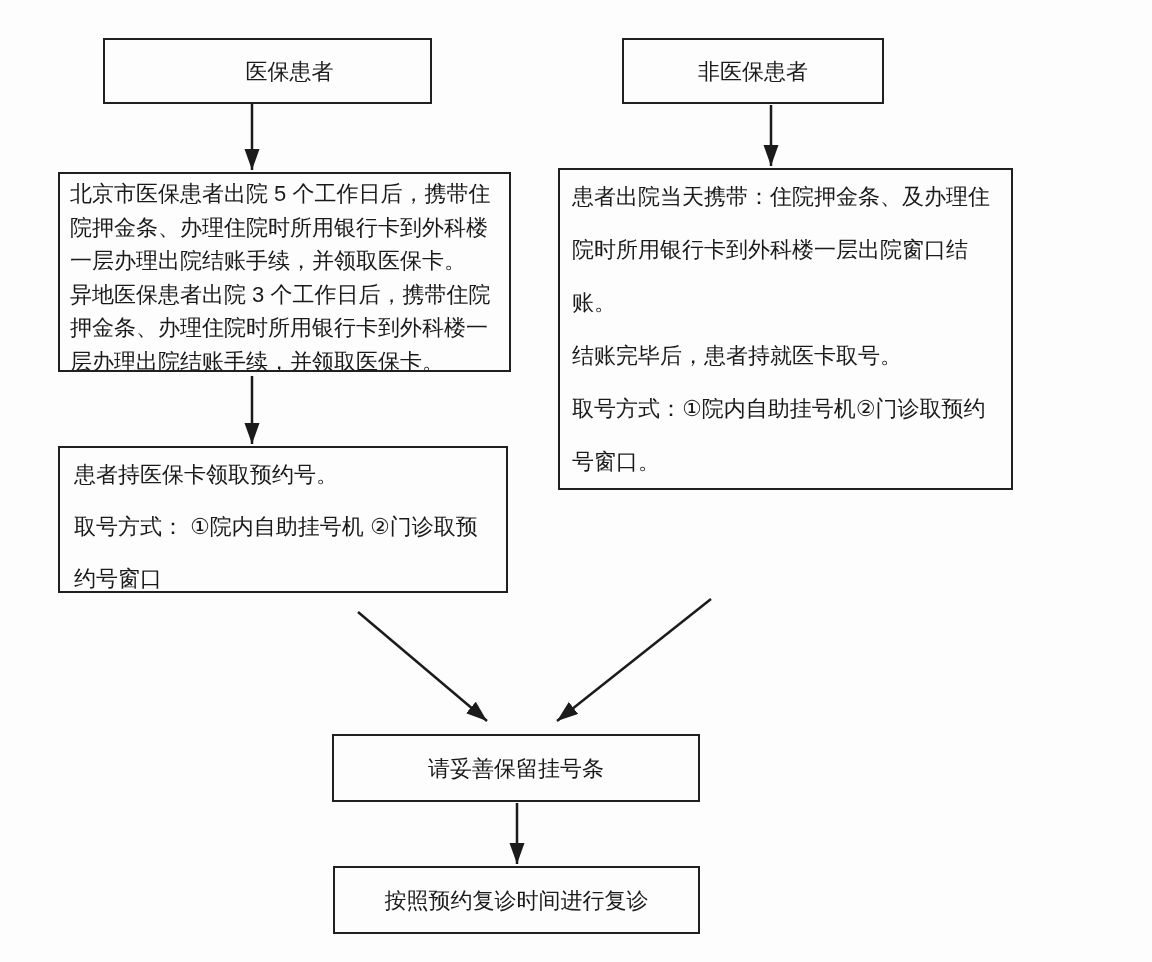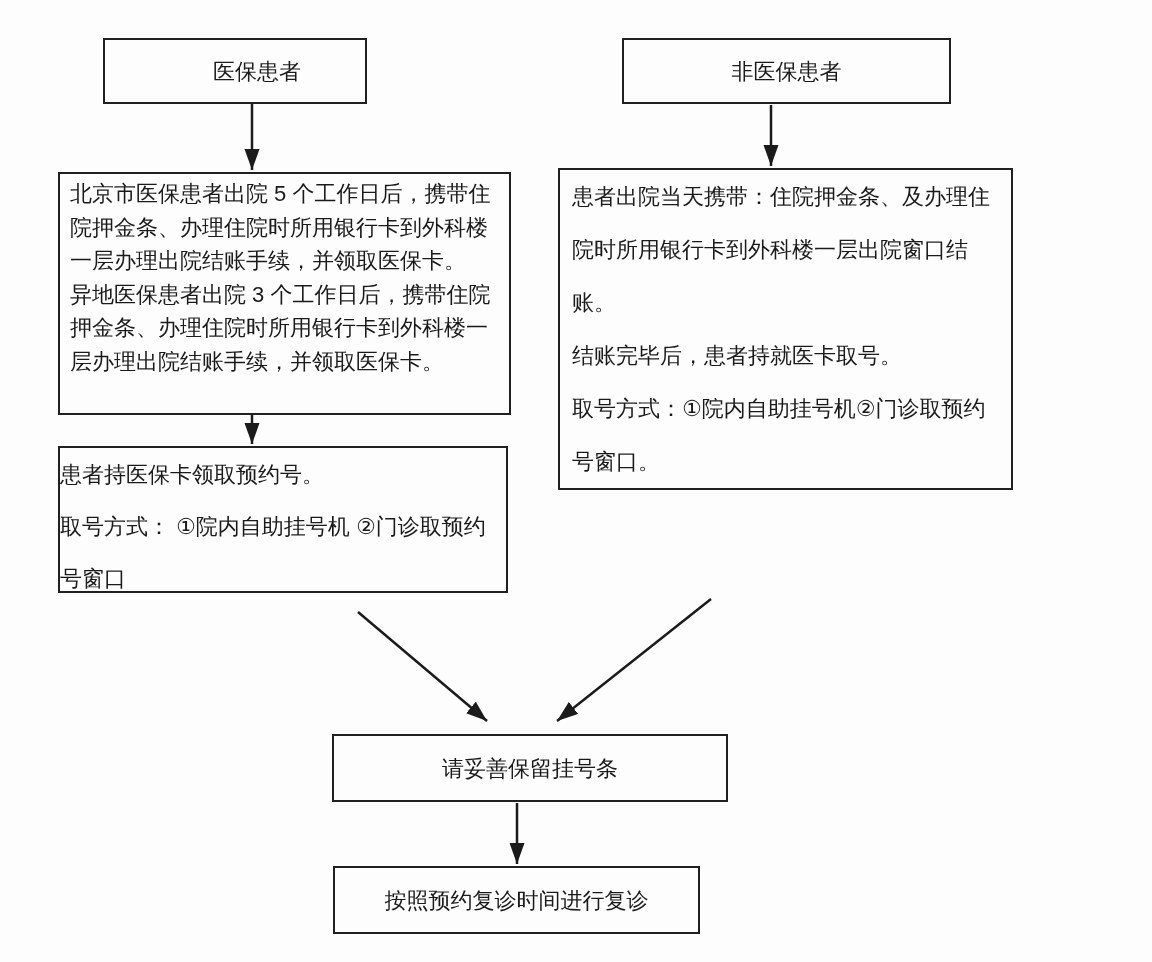--- a/index.html
+++ b/index.html
@@ -36,26 +36,26 @@
   .header-box {
     display: flex;
     align-items: center;
     justify-content: center;
     text-align: center;
   }
   .para-box {
     white-space: pre-line;
     text-align: left;
   }
-  .b-insured-header   { left: 103px; top: 38px;  width: 264px; height: 66px; padding-left: 44px; }
-  .b-uninsured-header { left: 622px; top: 38px;  width: 329px; height: 66px; }
-  .b-insured-detail   { left: 58px;  top: 172px; width: 453px; height: 243px; padding: 3px 10px; line-height: 33.5px; }
+  .b-insured-header   { left: 103px; top: 38px;  width: 329px; height: 66px; padding-left: 44px; }
+  .b-uninsured-header { left: 622px; top: 38px;  width: 262px; height: 66px; }
+  .b-insured-detail   { left: 58px;  top: 172px; width: 453px; height: 200px; padding: 3px 10px; line-height: 33.5px; }
   .b-uninsured-detail { left: 558px; top: 168px; width: 455px; height: 322px; padding: 0 12px; line-height: 53px; }
-  .b-insured-ticket   { left: 58px;  top: 446px; width: 450px; height: 147px; padding: 1px 0; line-height: 52px; }
-  .b-keep-slip        { left: 332px; top: 734px; width: 396px; height: 68px; }
+  .b-insured-ticket   { left: 58px;  top: 446px; width: 450px; height: 147px; padding: 1px 14px; line-height: 52px; }
+  .b-keep-slip        { left: 332px; top: 734px; width: 368px; height: 68px; }
   .b-revisit          { left: 333px; top: 866px; width: 367px; height: 68px; font-family: Liberation Serif, serif; }
 </style>
 </head>
 <body>
 
 <div class="canvas">
 
   <svg class="arrows" xmlns="http://www.w3.org/2000/svg">
     <defs>
       <marker id="ah" markerUnits="userSpaceOnUse" markerWidth="22" markerHeight="16" refX="21" refY="7.5" orient="auto">

